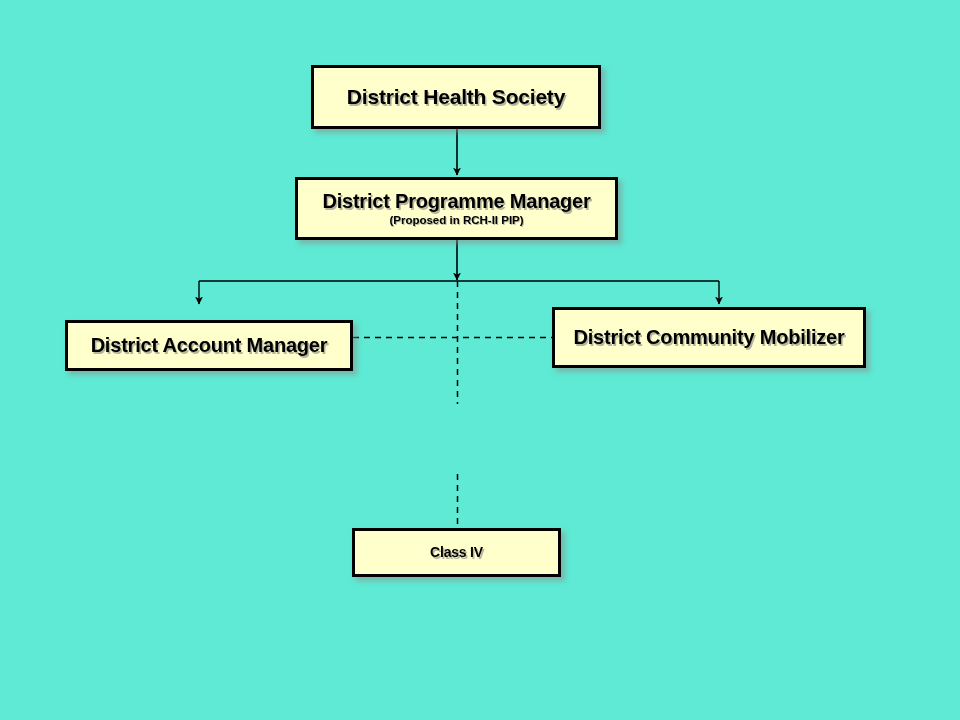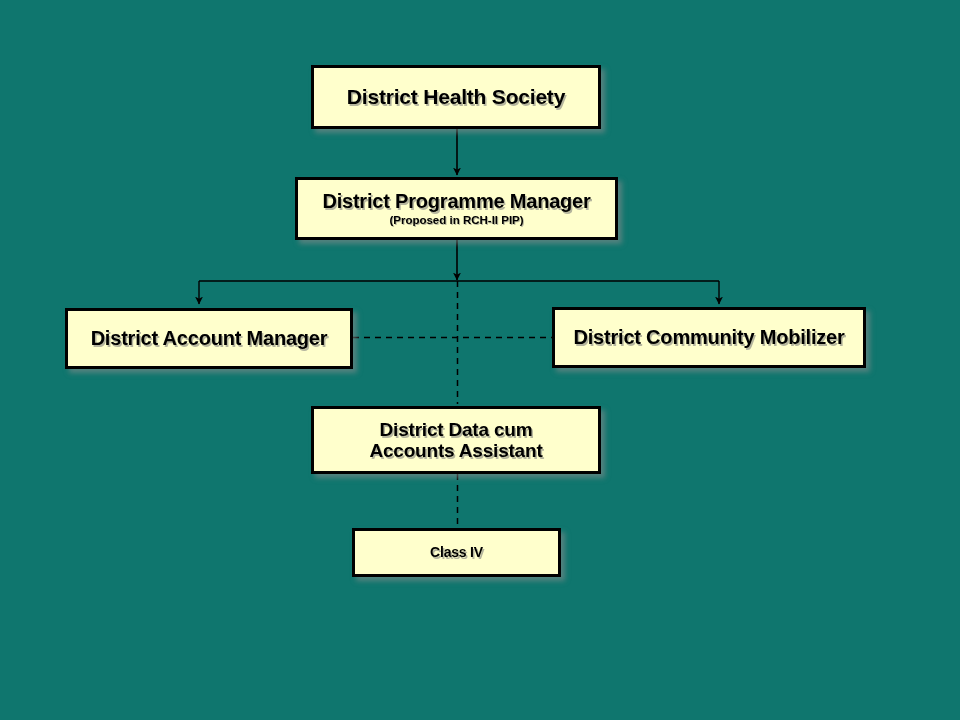--- a/index.html
+++ b/index.html
@@ -10,21 +10,21 @@
   body {
     width: 960px;
     height: 720px;
     font-family: "Liberation Sans", sans-serif;
     overflow: hidden;
   }
   #chart-canvas {
     position: relative;
     width: 960px;
     height: 720px;
-    background: #0f766e;
+    background: #5eead4;
   }
   #connector-layer {
     position: absolute;
     left: 0;
     top: 0;
     width: 960px;
     height: 720px;
     pointer-events: none;
   }
   .node-box {
@@ -62,21 +62,21 @@
   }
   #node-health-society .node-title { font-size: 21px; }
 
   #node-programme-manager {
     left: 295px; top: 177px; width: 323px; height: 63px;
   }
   #node-programme-manager .node-title { font-size: 20px; }
   #node-programme-manager .node-sub { font-size: 11.5px; }
 
   #node-account-manager {
-    left: 65px; top: 308px; width: 288px; height: 61px; justify-content: center;
+    left: 65px; top: 320px; width: 288px; height: 51px; justify-content: center;
   }
   #node-account-manager .node-title { font-size: 20px; }
 
   #node-community-mobilizer {
     left: 552px; top: 307px; width: 314px; height: 61px;
   }
   #node-community-mobilizer .node-title { font-size: 20px; }
 
   #node-data-accounts-assistant {
     left: 311px; top: 406px; width: 290px; height: 68px;
@@ -127,22 +127,18 @@
   </div>
 
   <div class="node-box" id="node-account-manager">
     <div class="node-title">District Account Manager</div>
   </div>
 
   <div class="node-box" id="node-community-mobilizer">
     <div class="node-title">District Community Mobilizer</div>
   </div>
 
-  <div class="node-box" id="node-data-accounts-assistant">
-    <div class="node-title">District Data cum
-Accounts Assistant</div>
-  </div>
 
   <div class="node-box" id="node-class-iv">
     <div class="node-title">Class IV</div>
   </div>
 
 </div>
 
 </body></html>

